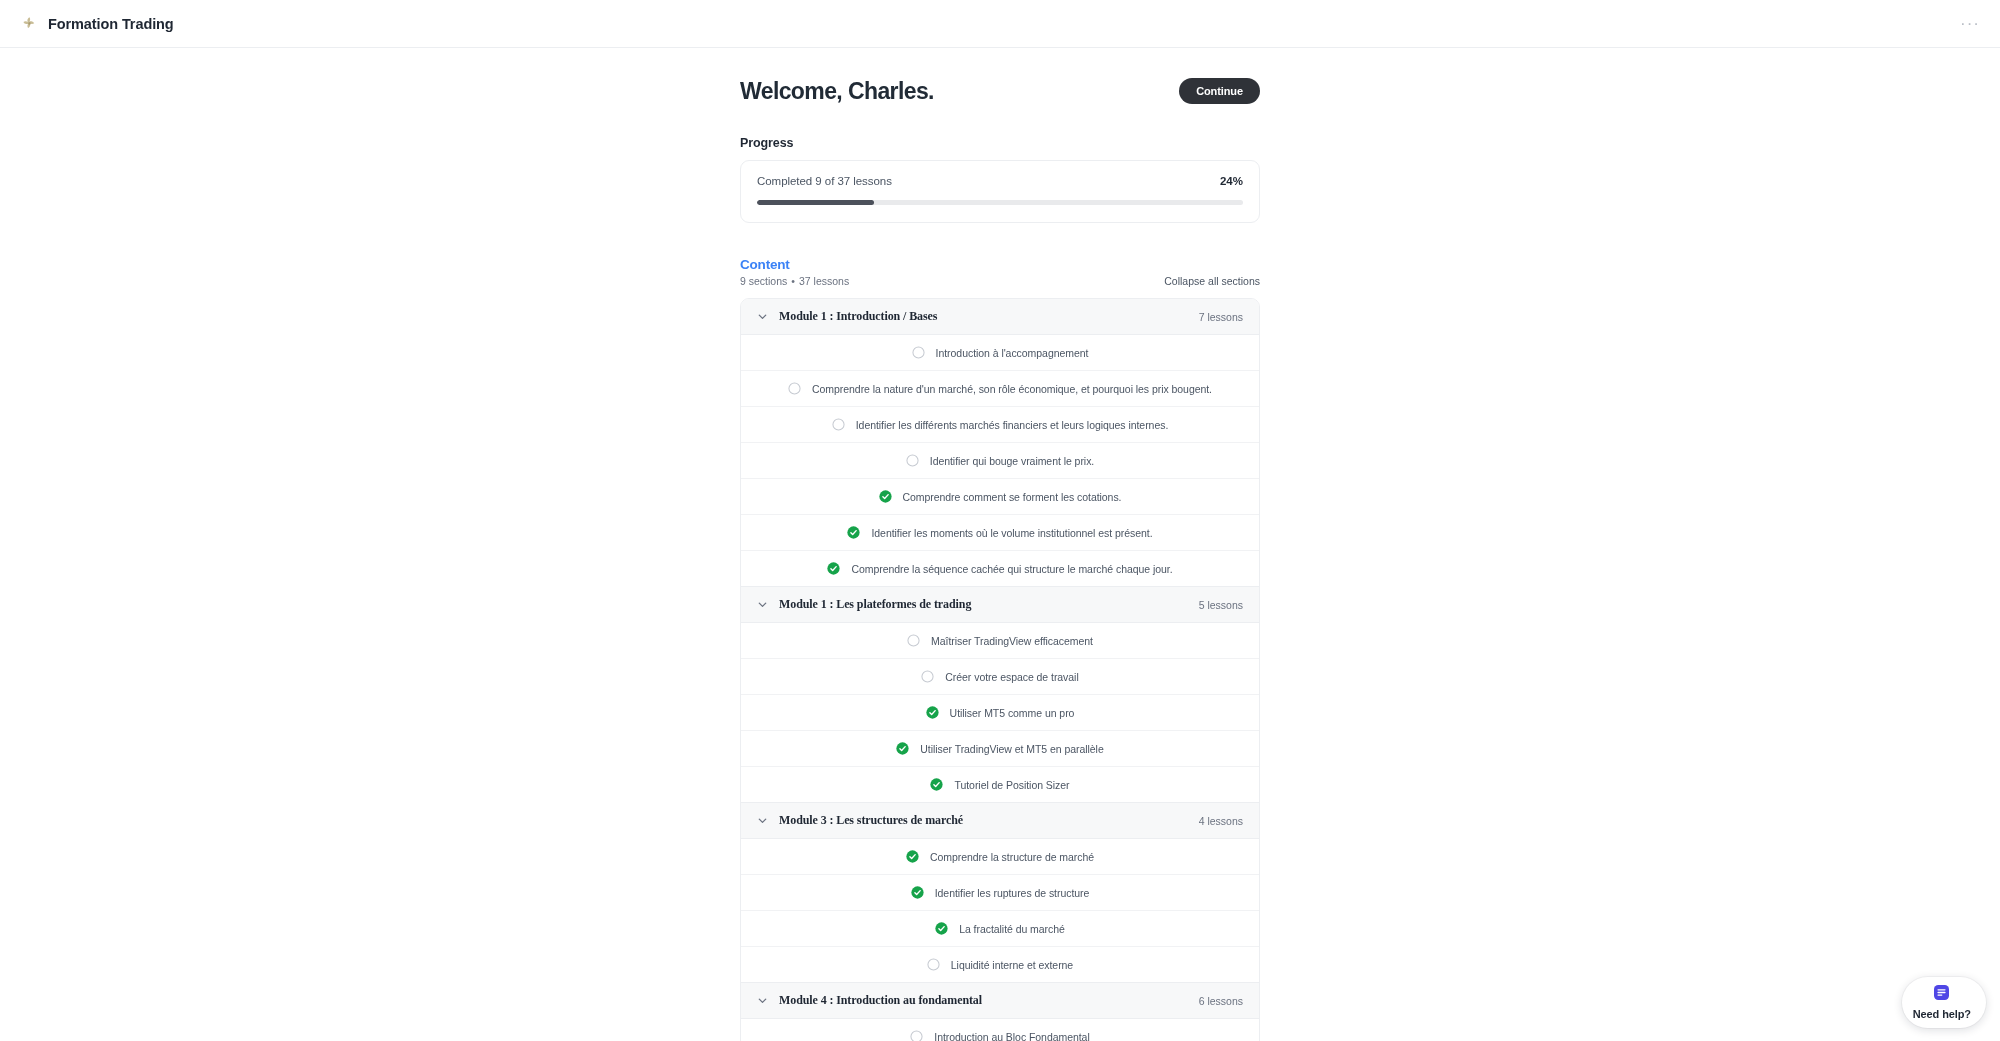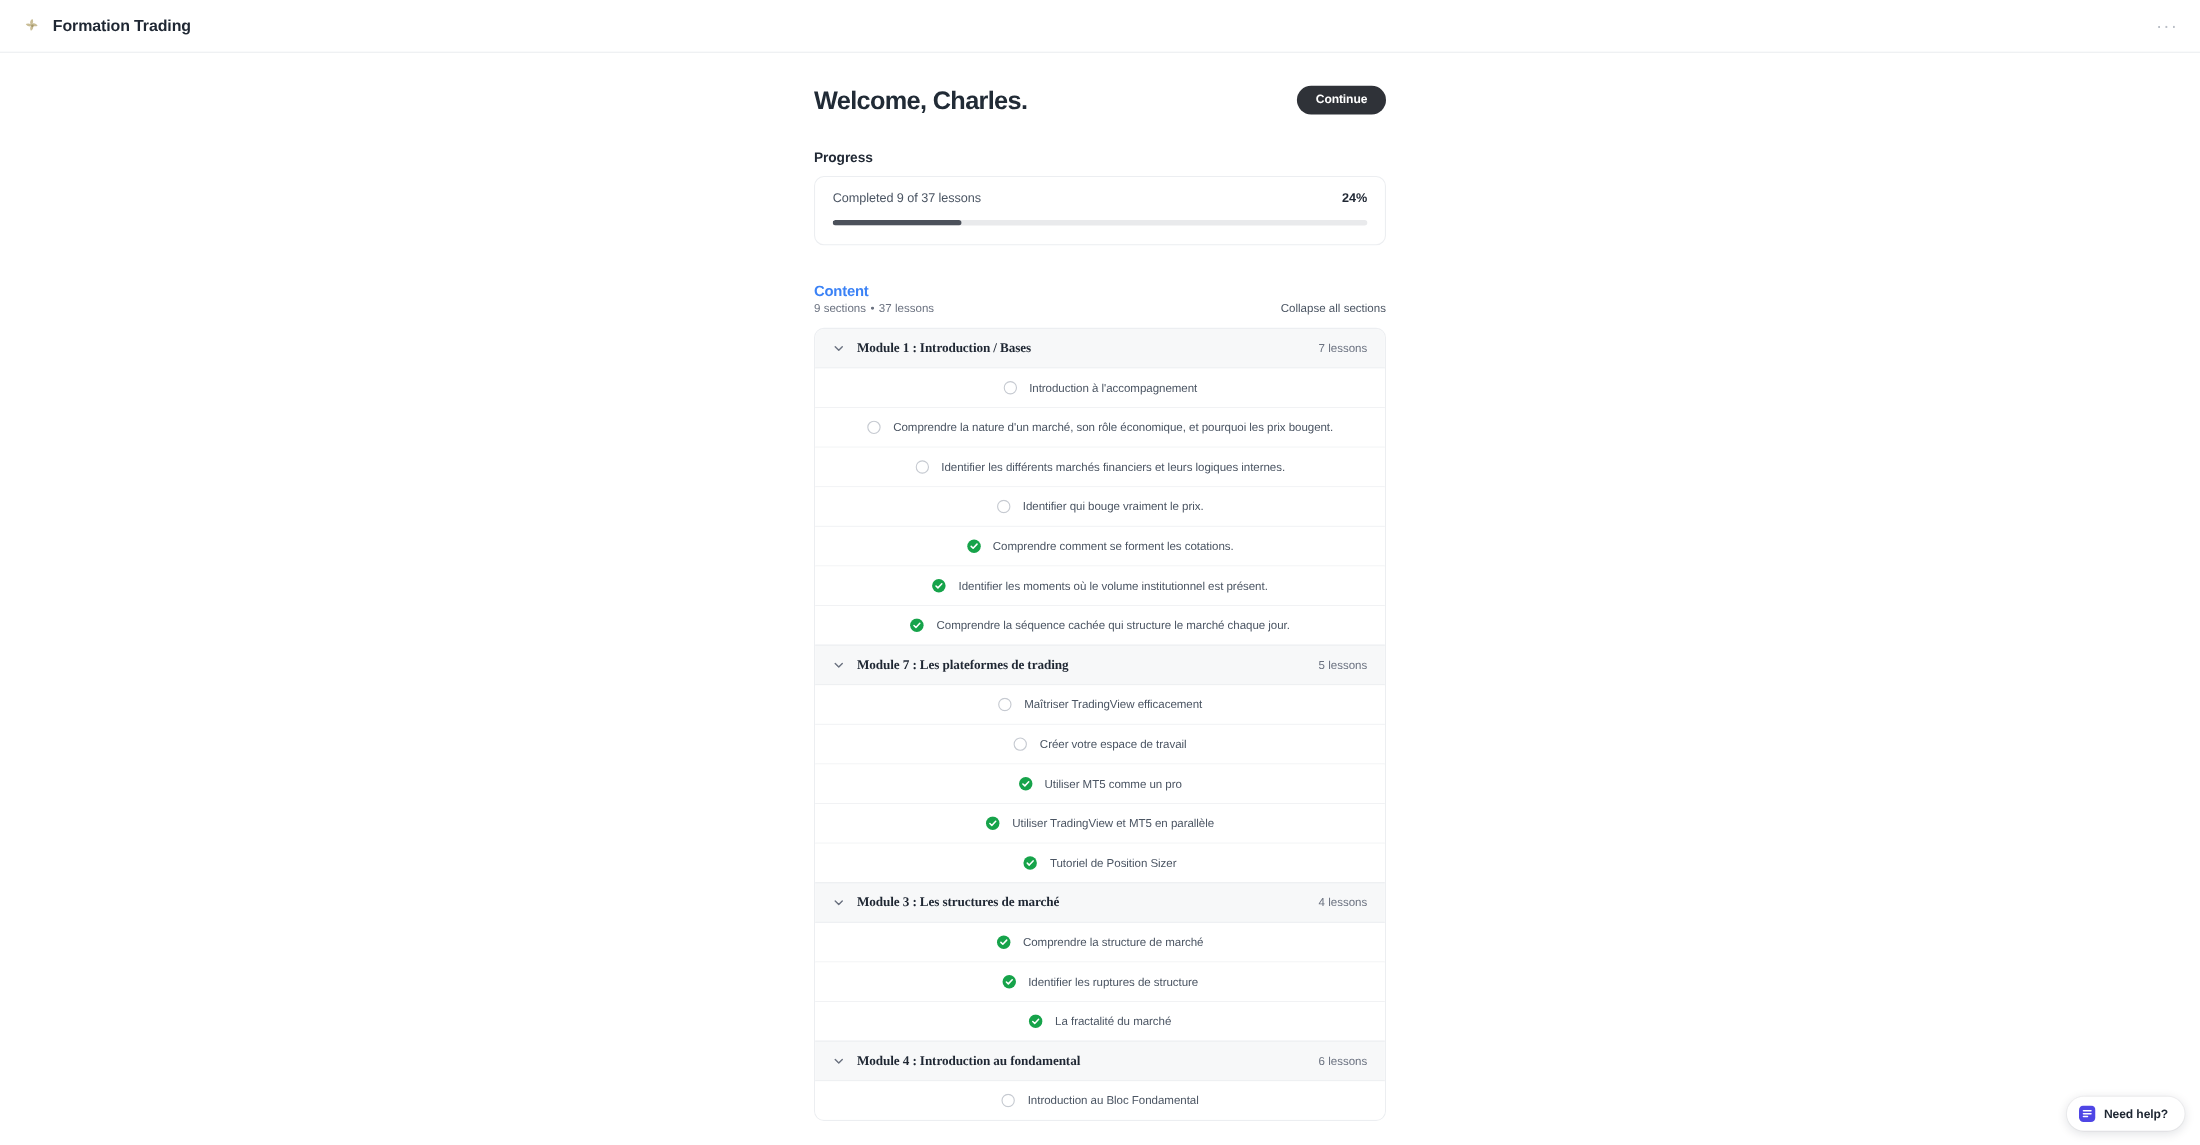--- a/index.html
+++ b/index.html
@@ -247,20 +247,21 @@
     bottom: 13px;
     display: flex;
     align-items: center;
     gap: 8px;
     background: #ffffff;
     border-radius: 999px;
     padding: 8px 15px 8px 11px;
     box-shadow: 0 2px 10px rgba(16,24,40,0.14), 0 0 0 1px rgba(16,24,40,0.04);
     cursor: pointer;
     z-index: 50;
+    flex-direction: column;
   }
   .need-help-icon {
     width: 15px;
     height: 15px;
     display: block;
     flex: 0 0 auto;
   }
   .need-help-label {
     font-size: 11px;
     font-weight: bold;
@@ -365,21 +366,21 @@
               <path d="M4.2 7.2l1.9 1.9 3.8-4.1" stroke="#ffffff" stroke-width="1.5" stroke-linecap="round" stroke-linejoin="round" fill="none"></path>
             </svg>
             <span class="lesson-title">Comprendre la séquence cachée qui structure le marché chaque jour.</span>
           </div>
         </div>
         <div class="module-block">
           <div class="module-header">
             <svg class="chev" viewBox="0 0 12 12" fill="none">
               <path d="M2.5 4.5L6 8l3.5-3.5" stroke="currentColor" stroke-width="1.4" stroke-linecap="round" stroke-linejoin="round"></path>
             </svg>
-            <span class="module-name">Module 7 : Les plateformes de trading</span>
+            <span class="module-name">Module 1 : Les plateformes de trading</span>
             <span class="module-count">5 lessons</span>
           </div>
           <div class="lesson">
             <svg class="lesson-status" viewBox="0 0 14 14">
               <circle cx="7" cy="7" r="6" fill="none" stroke="#c6cad1" stroke-width="1.1"></circle>
             </svg>
             <span class="lesson-title">Maîtriser TradingView efficacement</span>
           </div>
           <div class="lesson">
             <svg class="lesson-status" viewBox="0 0 14 14">
@@ -430,20 +431,26 @@
               <path d="M4.2 7.2l1.9 1.9 3.8-4.1" stroke="#ffffff" stroke-width="1.5" stroke-linecap="round" stroke-linejoin="round" fill="none"></path>
             </svg>
             <span class="lesson-title">Identifier les ruptures de structure</span>
           </div>
           <div class="lesson">
             <svg class="lesson-status" viewBox="0 0 14 14">
               <circle cx="7" cy="7" r="6.6" fill="#16a34a"></circle>
               <path d="M4.2 7.2l1.9 1.9 3.8-4.1" stroke="#ffffff" stroke-width="1.5" stroke-linecap="round" stroke-linejoin="round" fill="none"></path>
             </svg>
             <span class="lesson-title">La fractalité du marché</span>
+          </div>
+          <div class="lesson">
+            <svg class="lesson-status" viewBox="0 0 14 14">
+              <circle cx="7" cy="7" r="6" fill="none" stroke="#c6cad1" stroke-width="1.1"></circle>
+            </svg>
+            <span class="lesson-title">Liquidité interne et externe</span>
           </div>
         </div>
         <div class="module-block">
           <div class="module-header">
             <svg class="chev" viewBox="0 0 12 12" fill="none">
               <path d="M2.5 4.5L6 8l3.5-3.5" stroke="currentColor" stroke-width="1.4" stroke-linecap="round" stroke-linejoin="round"></path>
             </svg>
             <span class="module-name">Module 4 : Introduction au fondamental</span>
             <span class="module-count">6 lessons</span>
           </div>

